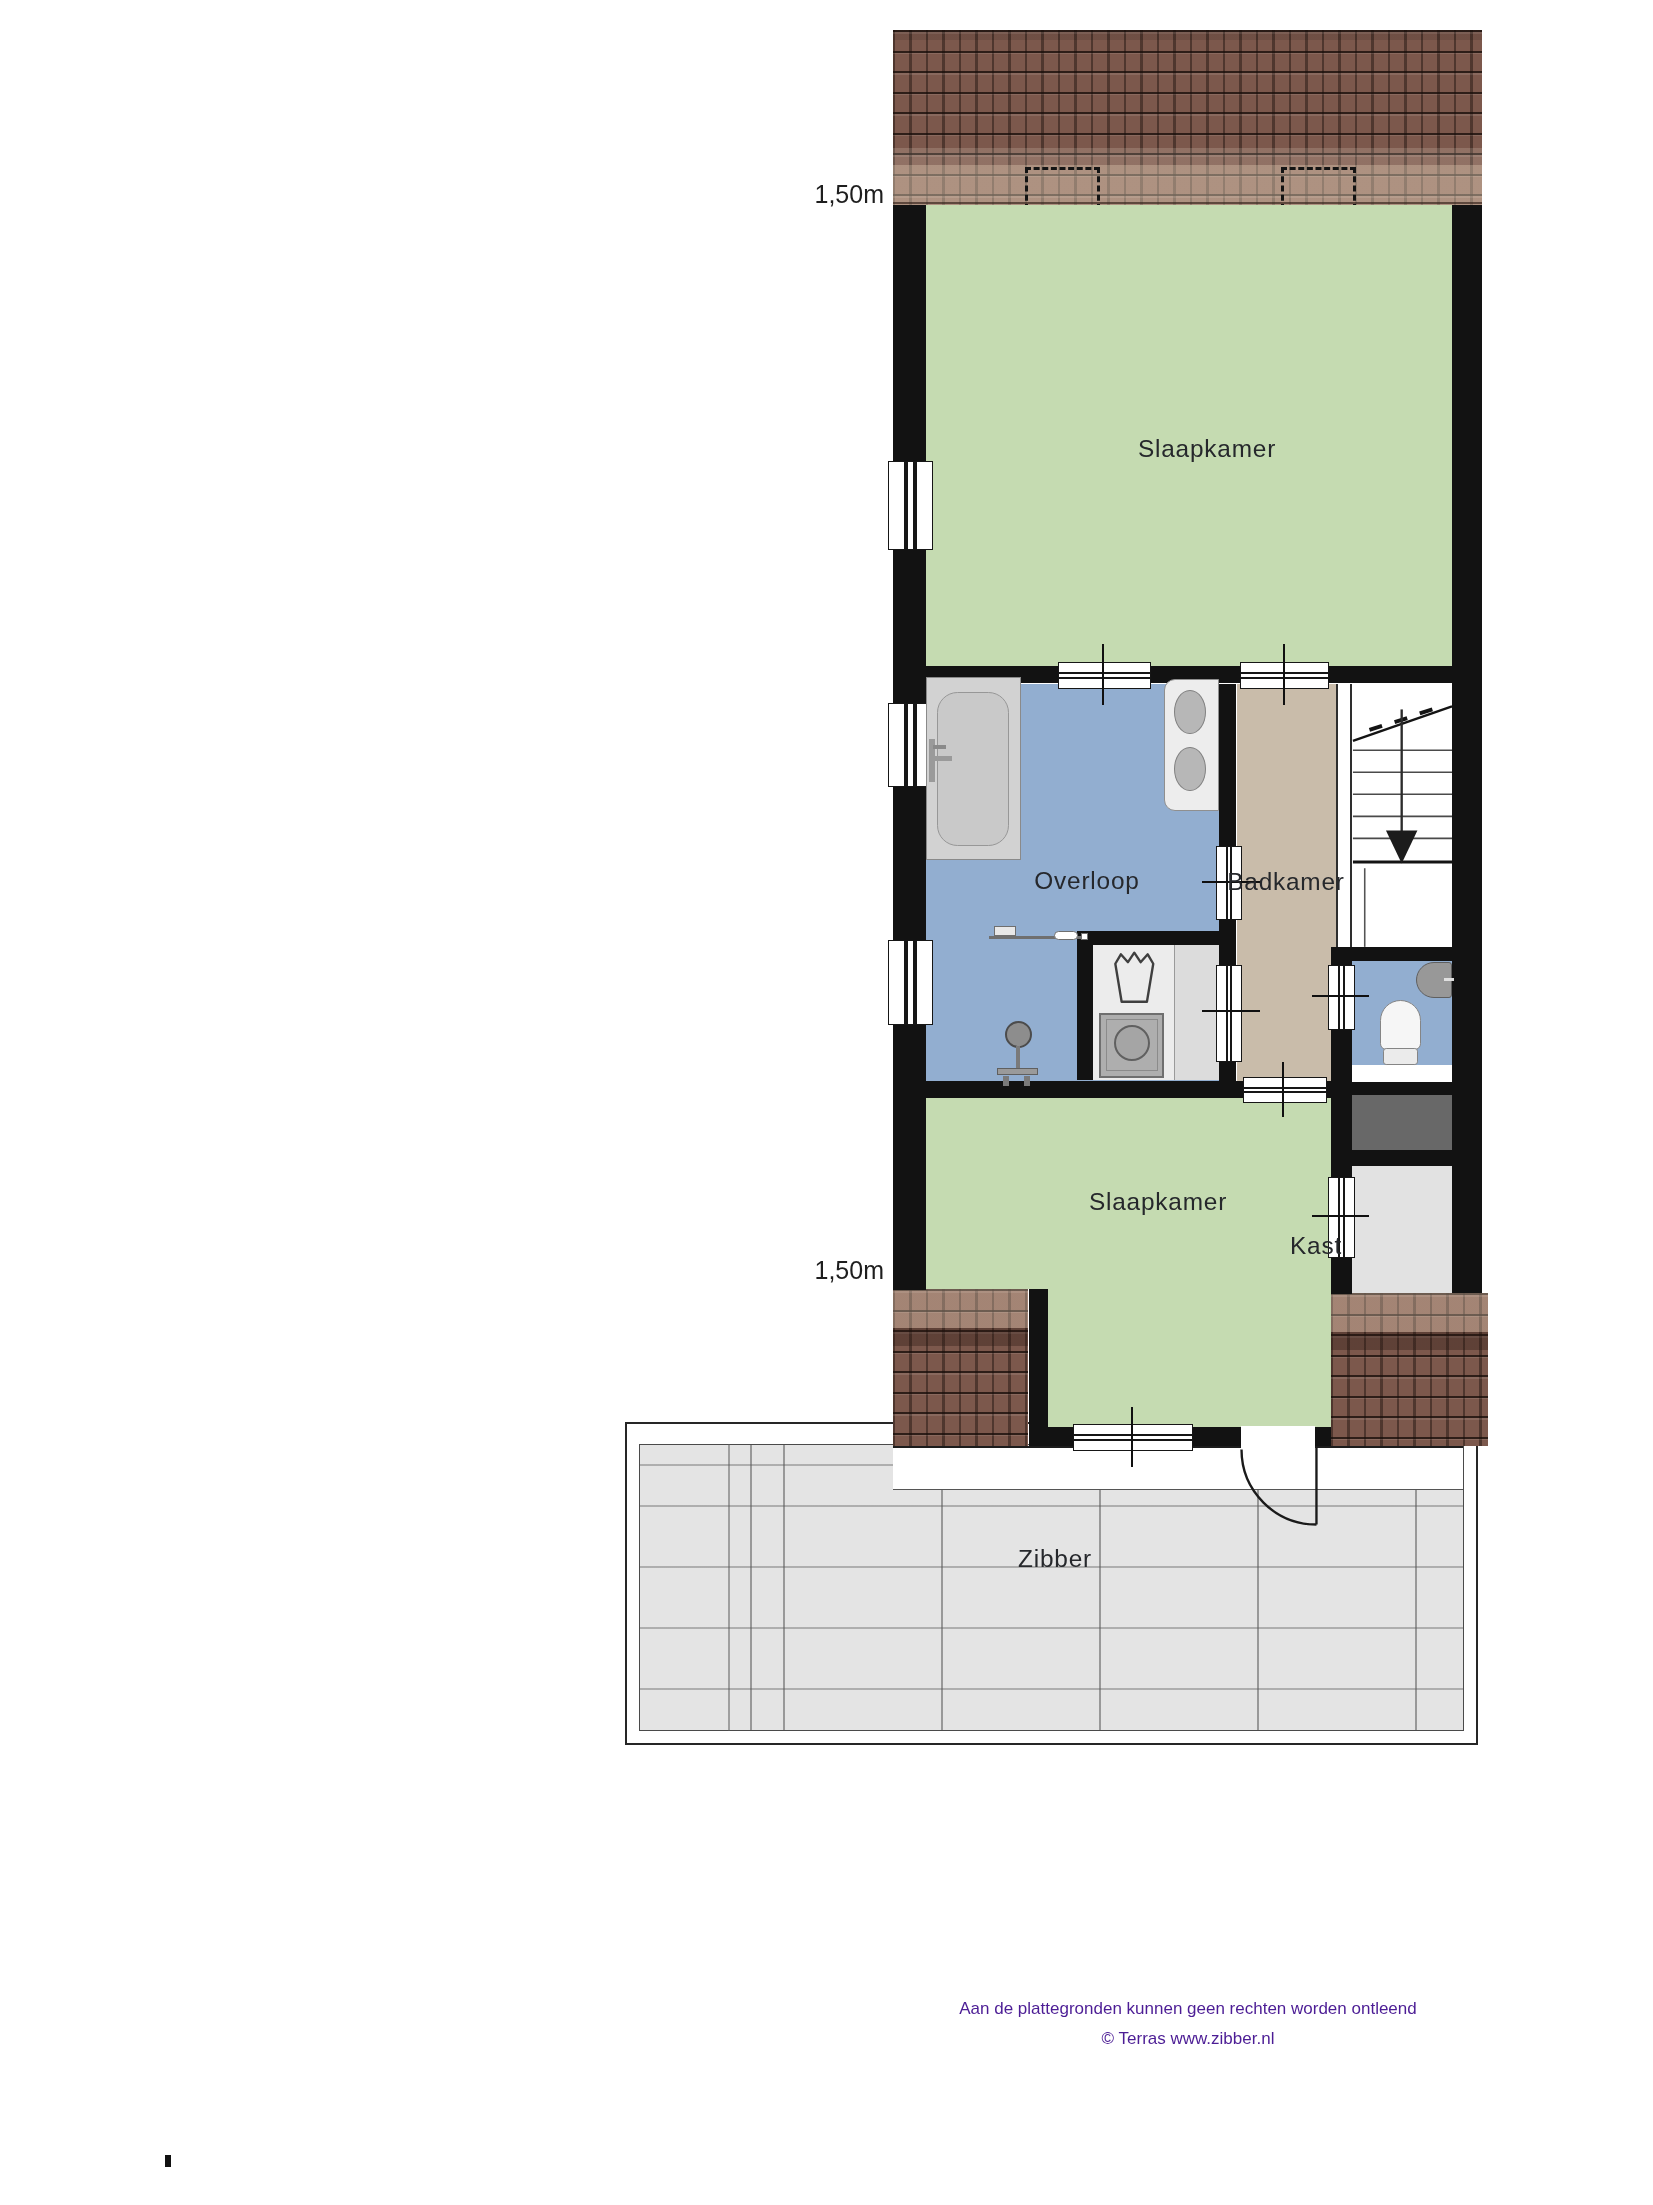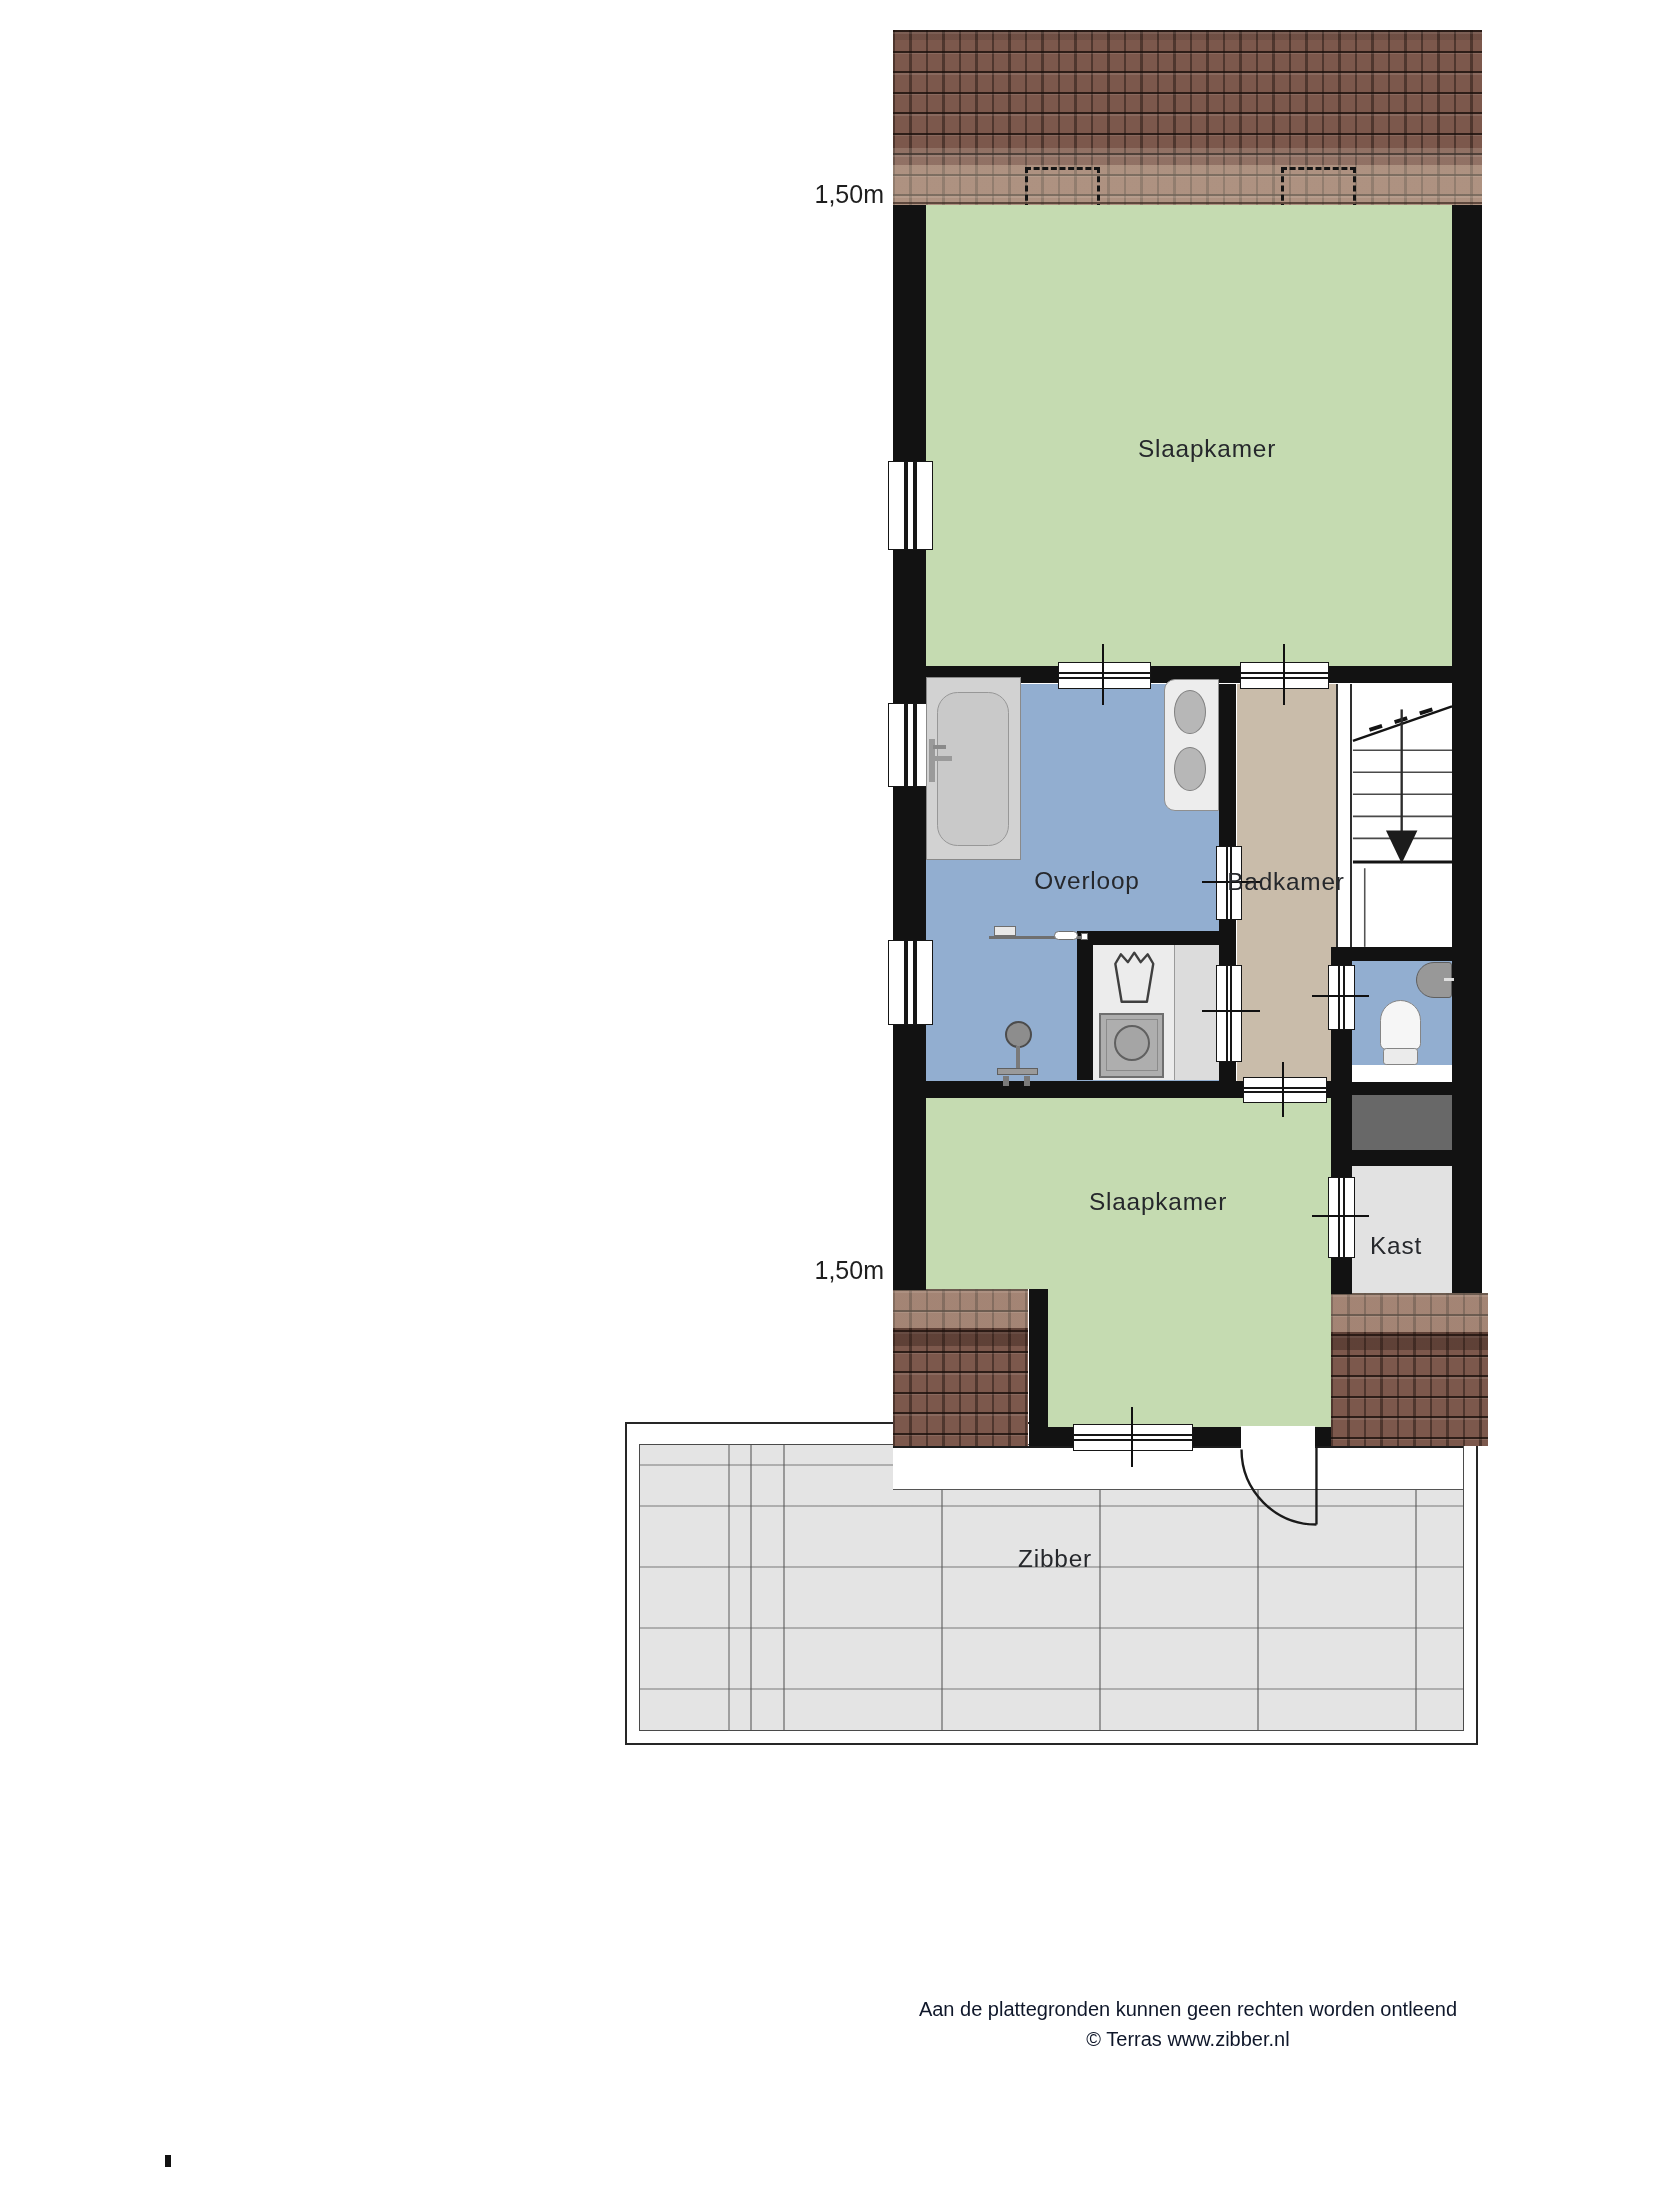--- a/index.html
+++ b/index.html
@@ -6,21 +6,21 @@
   .canvas{position:relative;width:1654px;height:2205px;background:#ffffff;overflow:hidden;
           font-family:"Liberation Sans", sans-serif;}
   .abs{position:absolute;}
   .wall{position:absolute;background:#121212;}
   .thinline{position:absolute;background:#2e2e2e;}
 
   
   .room-label{position:absolute;transform:translate(-50%,-50%);font-size:24.4px;color:#26282c;
               letter-spacing:0.8px;white-space:nowrap;}
   .dim-label{position:absolute;width:181px;text-align:right;font-size:25px;color:#1e1e1e;white-space:nowrap;}
-  .footer-line{position:absolute;transform:translate(-50%,-50%);font-size:20px;color:#0f172a;white-space:nowrap;}
+  .footer-line{position:absolute;transform:translate(-50%,-50%);font-size:17px;color:#4c1d95;white-space:nowrap;}
 
   
   .roof{position:absolute;background-color:#7c584c;
     background-image:
       repeating-linear-gradient(180deg, rgba(24,14,10,0.78) 0 2.4px, rgba(255,255,255,0.10) 2.4px 3.9px, rgba(0,0,0,0) 3.9px 20.5px),
       repeating-linear-gradient(90deg, rgba(24,14,10,0.45) 0 2.4px, rgba(0,0,0,0) 2.4px 16.5px);}
   .roof-shade-top{position:absolute;inset:0;
     background:linear-gradient(180deg, rgba(0,0,0,0.10) 0 9.5px, rgba(0,0,0,0) 9.5px 118px,
       rgba(255,245,228,0.16) 118px 135px, rgba(255,240,215,0.38) 135px 100%);}
   .roof-shade-low{position:absolute;inset:0;
@@ -180,21 +180,21 @@
 
   <svg style="left:1213px;top:1418px;" width="158" height="142" viewBox="0 0 200 180">
     <line x1="131" y1="36" x2="131" y2="135" stroke="#1a1a1a" stroke-width="3"></line>
     <path d="M36 40 A95 95 0 0 0 131 135" fill="none" stroke="#1a1a1a" stroke-width="3"></path>
   </svg>
 
   <div class="room-label" style="left:1207px;top:449px;">Slaapkamer</div>
   <div class="room-label" style="left:1087px;top:881px;">Overloop</div>
   <div class="room-label" style="left:1286px;top:882px;">Badkamer</div>
   <div class="room-label" style="left:1158px;top:1202px;">Slaapkamer</div>
-  <div class="room-label" style="left:1396px;top:1246px;">Kast</div>
+  <div class="room-label" style="left:1316px;top:1246px;">Kast</div>
 
   <div class="dim-label" style="left:703px;top:180px;">1,50m</div>
   <div class="dim-label" style="left:703px;top:1256px;">1,50m</div>
 
   <div class="footer-line" style="left:1188px;top:2009px;">Aan de plattegronden kunnen geen rechten worden ontleend</div>
   <div class="footer-line" style="left:1188px;top:2039px;">© Terras www.zibber.nl</div>
 
   <div class="abs" style="left:165px;top:2155px;width:6.3px;height:11.8px;background:#111;"></div>
 
 </div>

